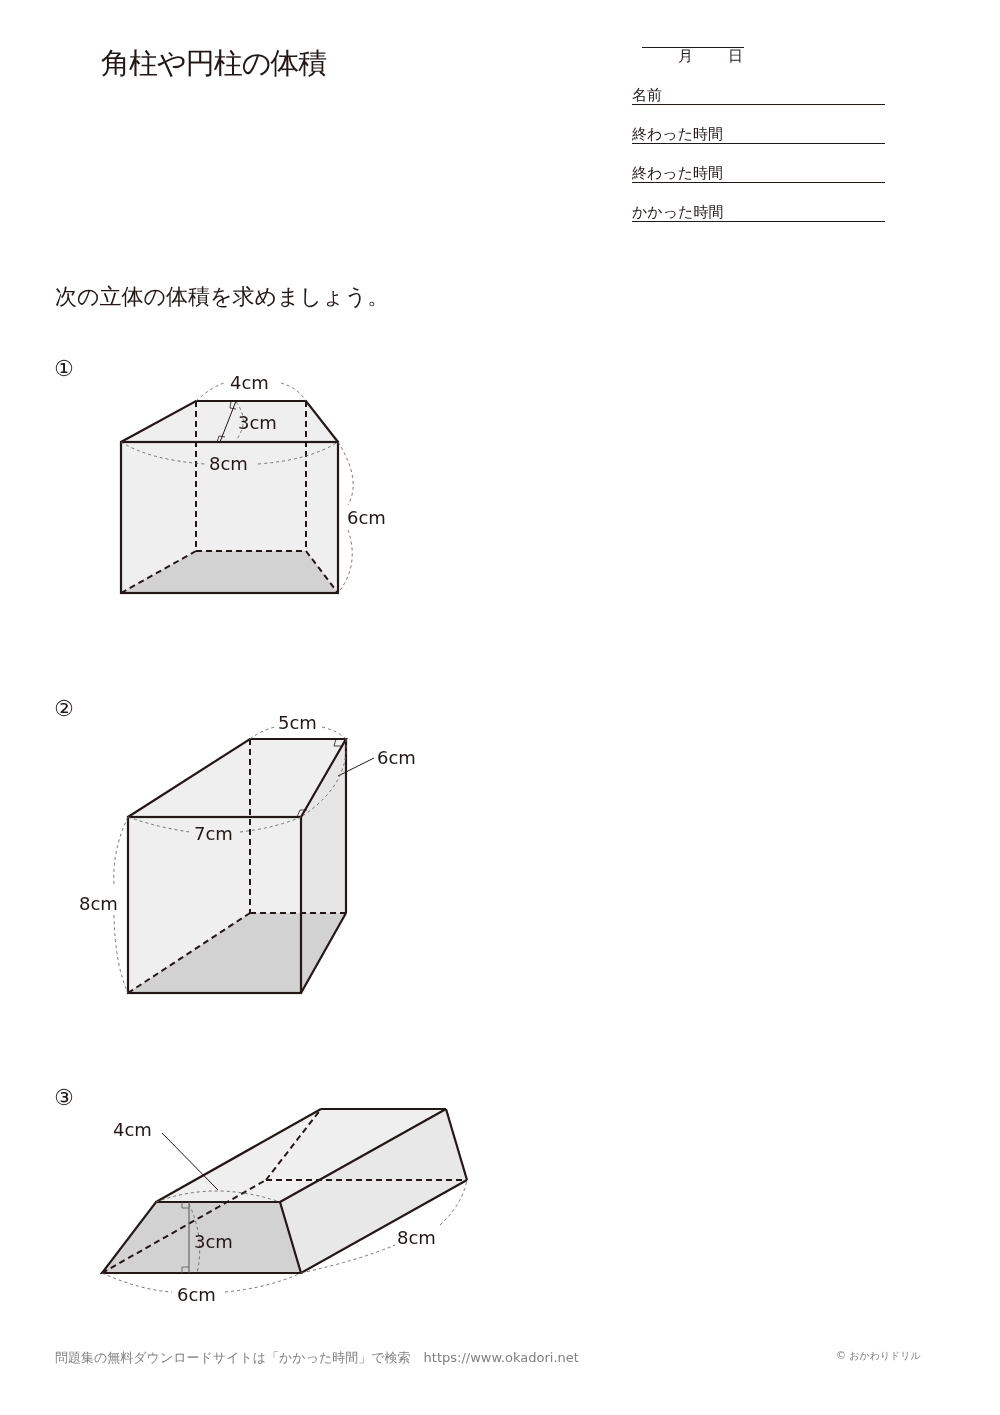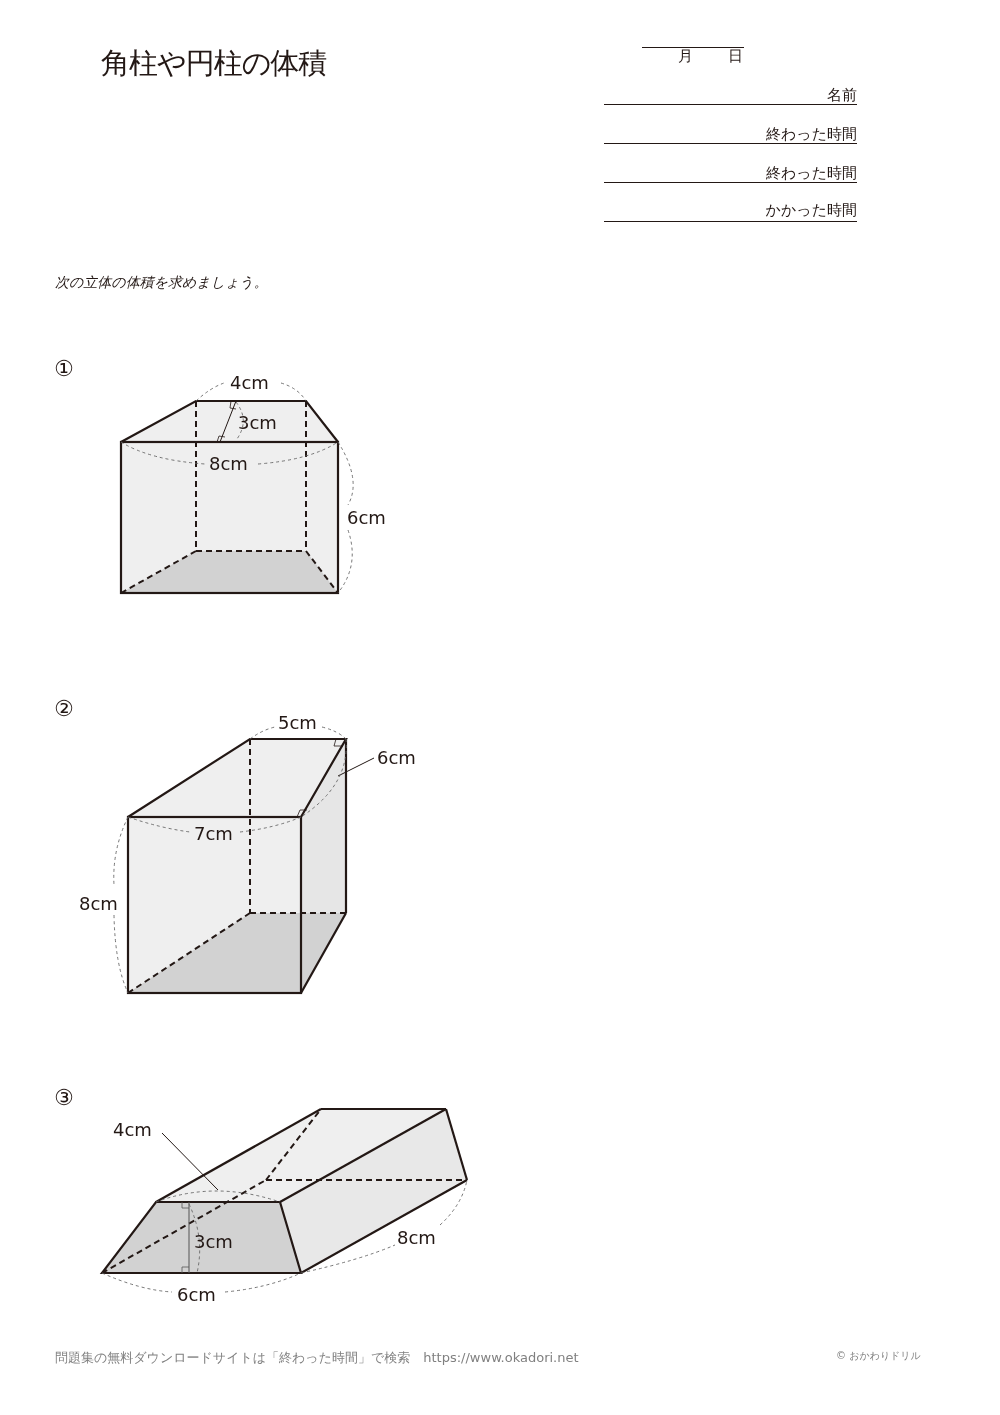--- a/index.html
+++ b/index.html
@@ -2,25 +2,25 @@
 <html><head>
 <meta charset="utf-8">
 <style>
   html, body { margin: 0; padding: 0; }
   body {
     width: 1000px; height: 1415px; background: #ffffff; position: relative; overflow: hidden;
     font-family: "DejaVu Sans", "Liberation Sans", sans-serif; color: #231815;
   }
   .abs { position: absolute; }
   .title { left: 55px; top: 44px; font-size: 29px; letter-spacing: -1px; white-space: nowrap; margin-left: 46px; }
-  .info-row { left: 604px; width: 253px; border-bottom: 1px solid #231815; font-size: 15px; line-height: 18px; white-space: nowrap; text-align: right; }
+  .info-row { left: 632px; width: 253px; border-bottom: 1px solid #231815; font-size: 15px; line-height: 18px; white-space: nowrap; }
   .date-row { left: 642px; width: 102px; border-bottom: 1px solid #231815; font-size: 15px; line-height: 18px; top: 47px; }
   .date-row .m { position: absolute; left: 36px; }
   .date-row .d { position: absolute; left: 86px; }
-  .instruction { left: 55px; top: 274px; font-size: 14px; white-space: nowrap; font-style: italic; }
+  .instruction { left: 55px; top: 282px; font-size: 22px; white-space: nowrap; }
   .qnum { left: 54px; font-size: 22px; }
   .footer-left { left: 55px; top: 1349px; font-size: 13px; color: #808080; white-space: nowrap; }
   .footer-right { left: 836px; top: 1349px; font-size: 10px; color: #808080; white-space: nowrap; }
   svg text { font-family: "DejaVu Sans", "Liberation Sans", sans-serif; fill: #231815; }
 </style>
 </head>
 <body>
 
 <div class="abs title">角柱や円柱の体積</div>
 
@@ -31,21 +31,21 @@
 
 <div class="abs info-row" style="top:86px;">
   <span>名前</span>
 </div>
 <div class="abs info-row" style="top:125px;">
   <span>終わった時間</span>
 </div>
 <div class="abs info-row" style="top:164px;">
   <span>終わった時間</span>
 </div>
-<div class="abs info-row" style="top:203px;font-family:Liberation Mono, monospace;">
+<div class="abs info-row" style="top:203px;">
   <span>かかった時間</span>
 </div>
 
 <div class="abs instruction">次の立体の体積を求めましょう。</div>
 
 <div class="abs qnum" style="top:356px;">①</div>
 <svg class="abs" style="left:0;top:0;" width="1000" height="1415">
 
   <g>
 
@@ -168,14 +168,14 @@
     <text x="113" y="1136" font-size="18">4cm</text>
     <text x="194" y="1248" font-size="18">3cm</text>
     <text x="177" y="1301" font-size="18">6cm</text>
     <text x="397" y="1244" font-size="18">8cm</text>
   </g>
 </svg>
 
 <div class="abs qnum" style="top:696px;">②</div>
 <div class="abs qnum" style="top:1085px;">③</div>
 
-<div class="abs footer-left">問題集の無料ダウンロードサイトは「終わった時間」で検索　https://www.okadori.net</div>
+<div class="abs footer-left">問題集の無料ダウンロードサイトは「かかった時間」で検索　https://www.okadori.net</div>
 <div class="abs footer-right">© おかわりドリル</div>
 
 </body></html>

